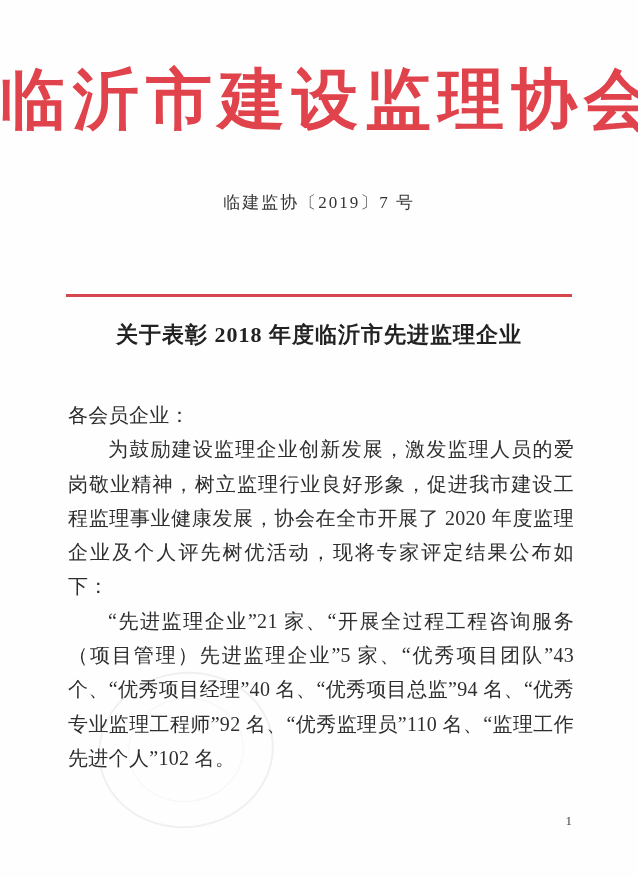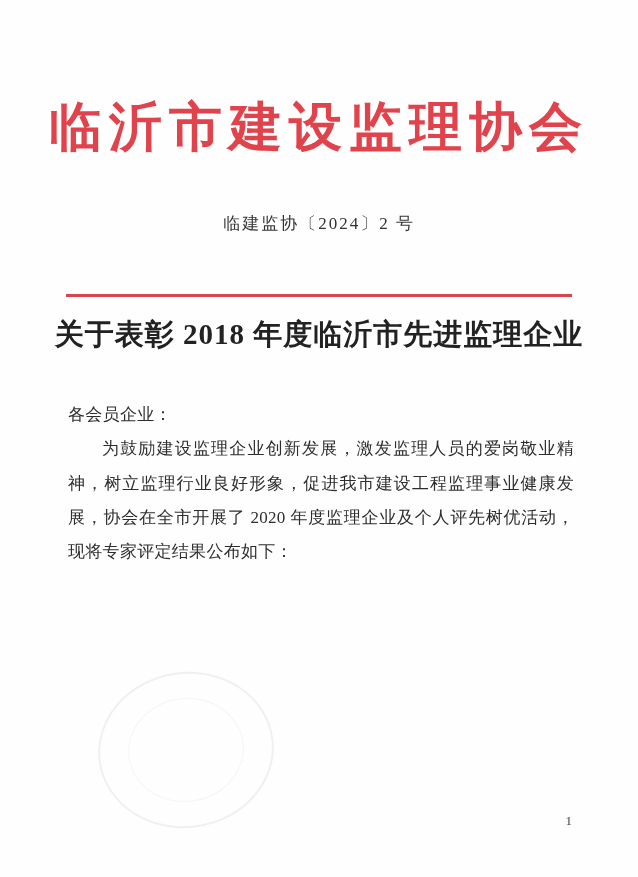--- a/index.html
+++ b/index.html
@@ -11,23 +11,23 @@
     position: relative;
     width: 638px;
     height: 877px;
     margin: 0 auto;
     background: #fefefe;
     overflow: hidden;
     font-family: "Liberation Serif", "DejaVu Serif", serif;
     color: #2b2b2b;
   }
   .letterhead {
-    margin-top: 96px;
+    margin-top: 60px;
     text-align: center;
-    font-size: 53px;
+    font-size: 66px;
     line-height: 1.2;
     font-weight: 600;
     letter-spacing: 7px;
     color: #e0434b;
     white-space: nowrap;
   }
   .doc-number {
     margin-top: 52px;
     text-align: center;
     font-size: 17px;
@@ -42,32 +42,32 @@
     height: 2.5px;
     background: #d5464e;
     border: none;
   }
   .doc-title {
     position: absolute;
     top: 318px;
     left: 0;
     right: 0;
     text-align: center;
-    font-size: 29px;
+    font-size: 22px;
     line-height: 33px;
     font-weight: 600;
     letter-spacing: 1px;
     color: #222222;
   }
   .doc-body {
     position: absolute;
     top: 398px;
     left: 68px;
     right: 64px;
-    font-size: 17px;
+    font-size: 20px;
     line-height: 34.3px;
     letter-spacing: 0.3px;
     text-align: justify;
     color: #2e2e2e;
   }
   .doc-body p {
     margin: 0;
     text-indent: 2em;
   }
   .doc-body p.salutation {
@@ -102,30 +102,31 @@
     color: #444444;
   }
 </style>
 </head>
 <body>
 
 <div class="page">
 
   <div class="letterhead">临沂市建设监理协会</div>
 
-  <div class="doc-number">临建监协〔2024〕2 号</div>
+  <div class="doc-number">临建监协〔2019〕7 号</div>
 
   <hr class="red-rule">
 
   <div class="doc-title">
     <div>关于表彰 2018 年度临沂市先进监理企业</div>
   </div>
 
   <div class="doc-body">
     <p class="salutation">各会员企业：</p>
     <p>为鼓励建设监理企业创新发展，激发监理人员的爱岗敬业精神，树立监理行业良好形象，促进我市建设工程监理事业健康发展，协会在全市开展了 2020 年度监理企业及个人评先树优活动，现将专家评定结果公布如下：</p>
+    <p>“先进监理企业”21 家、“开展全过程工程咨询服务（项目管理）先进监理企业”5 家、“优秀项目团队”43 个、“优秀项目经理”40 名、“优秀项目总监”94 名、“优秀专业监理工程师”92 名、“优秀监理员”110 名、“监理工作先进个人”102 名。</p>
   </div>
 
   <div class="stamp-bleed"></div>
 
   <div class="page-number">1</div>
 
 </div>
 
 </body></html>

